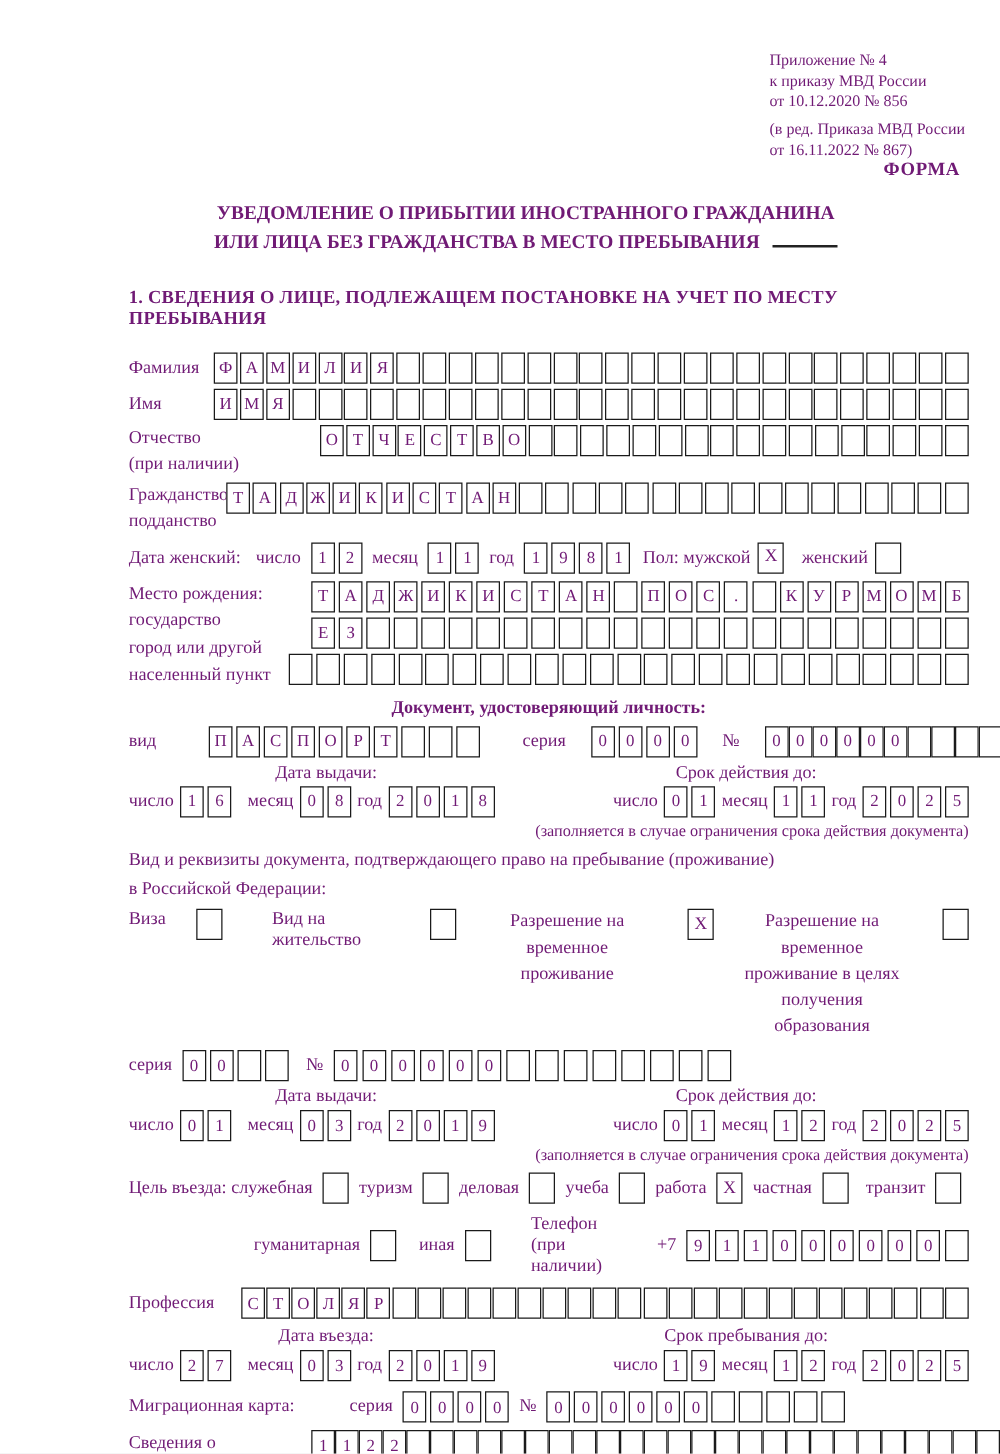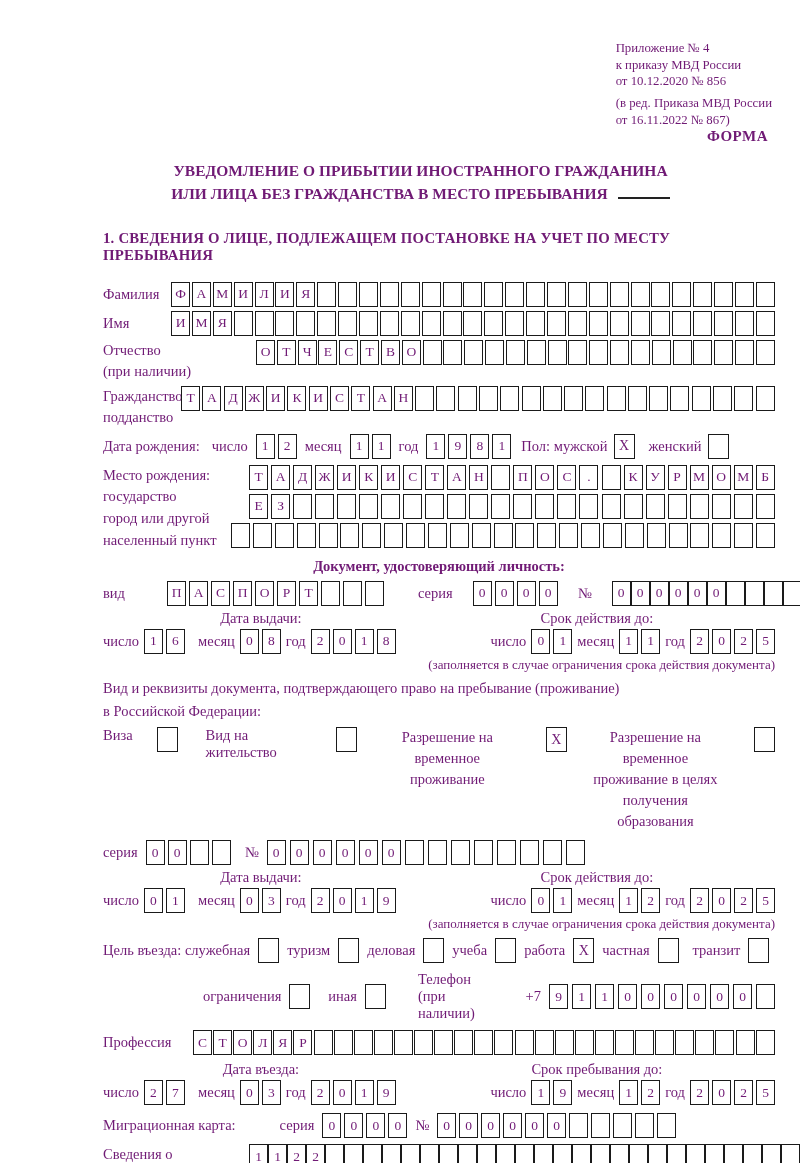--- a/index.html
+++ b/index.html
@@ -224,21 +224,21 @@
           <span class="cell"></span>
           <span class="cell"></span>
           <span class="cell"></span>
           <span class="cell"></span>
           <span class="cell"></span>
           <span class="cell"></span>
         </span>
     </div>
 
     <div class="row" style="margin-top:6px; gap:6px;">
-      <span>Дата рождения:</span>
+      <span>Дата женский:</span>
       <span class="dlbl" style="margin-left:6px">число</span>
       <span class="cells">
           <span class="cell">1</span>
           <span class="cell">2</span>
         </span>
       <span class="dlbl">месяц</span>
       <span class="cells">
           <span class="cell">1</span>
           <span class="cell">1</span>
         </span>
@@ -436,21 +436,21 @@
     <div class="lbl2" style="margin-top:4px; line-height:1.6;">
       <div>Вид и реквизиты документа, подтверждающего право на пребывание (проживание)</div>
       <div>в Российской Федерации:</div>
     </div>
 
     <div class="visa-row">
       <span class="opt">
         <span>Виза</span>
         <span class="chk" style="margin-left:-4px"></span>
       </span>
-      <span class="opt" style="margin-left:28px">
+      <span class="opt" style="margin-left:40px">
         <span>Вид на жительство</span>
         <span class="chk"></span>
       </span>
       <span class="opt" style="margin-left:20px">
         <span class="optlbl">
           <div>Разрешение на временное</div>
           <div>проживание</div>
         </span>
         <span class="chk">X</span>
       </span>
@@ -550,21 +550,21 @@
       <span class="chk"></span>
       <span>работа</span>
       <span class="chk">X</span>
       <span>частная</span>
       <span class="chk"></span>
       <span style="margin-left:6px">транзит</span>
       <span class="chk"></span>
     </div>
 
     <div class="purpose-row" style="padding-left:100px;">
-      <span>ограничения</span>
+      <span>гуманитарная</span>
       <span class="chk"></span>
       <span style="margin-left:10px">иная</span>
       <span class="chk"></span>
       <span style="margin-left:24px">Телефон (при наличии)</span>
       <span style="margin-left:16px">+7</span>
       <span class="cells" style="gap:4px">
           <span class="cell">9</span>
           <span class="cell">1</span>
           <span class="cell">1</span>
           <span class="cell">0</span>

